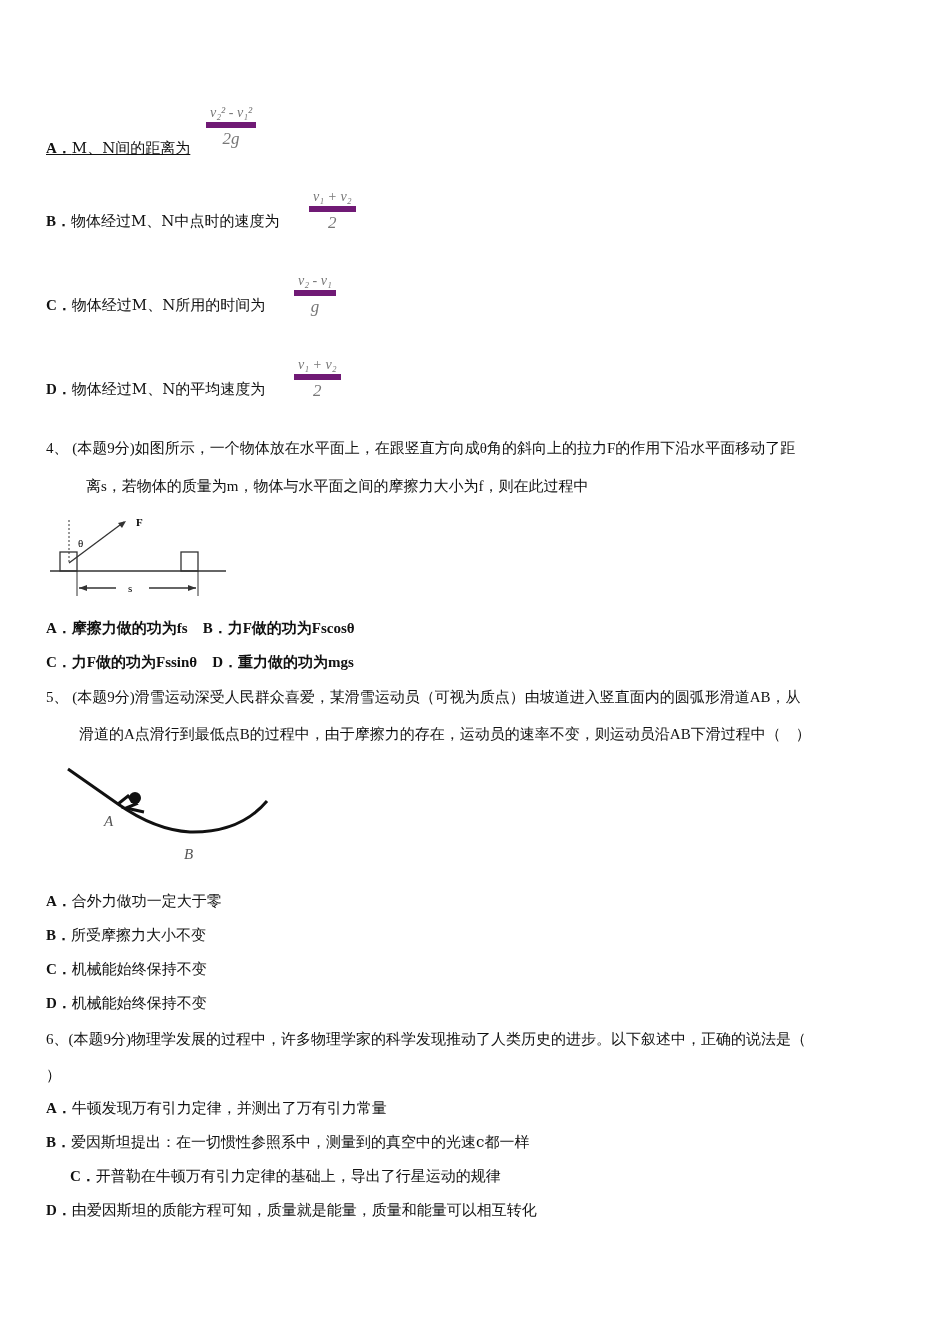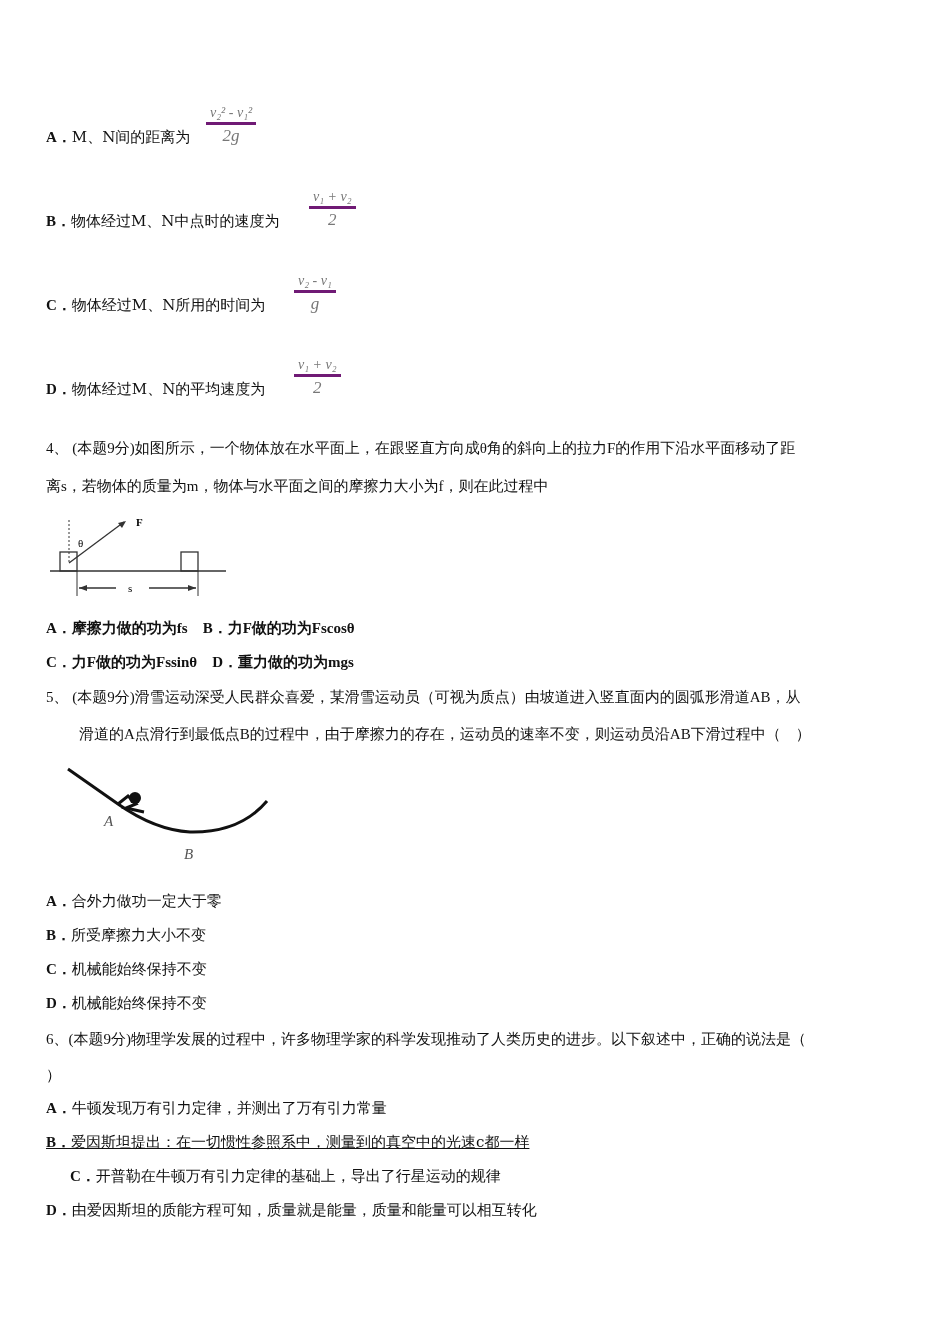--- a/index.html
+++ b/index.html
@@ -2,29 +2,29 @@
 <html><head>
 <meta charset="utf-8">
 <style>
   html, body { margin: 0; padding: 0; background: #ffffff; }
   body { width: 950px; height: 1344px; position: relative; overflow: hidden;
          font-family: "DejaVu Serif", "Liberation Serif", serif; color: #111; }
   .line { position: absolute; left: 46px; font-size: 15px; line-height: 20px; white-space: nowrap; }
   .b { font-weight: bold; font-family: "Liberation Serif", serif; }
   .frac { position: absolute; display: inline-block; text-align: center; color: #777;
           font-family: "Liberation Serif", serif; font-style: italic; }
-  .frac .num { display: block; font-size: 14px; line-height: 18px; padding: 0 4px; border-bottom: 3px solid #701a75; }
+  .frac .num { display: block; font-size: 14px; line-height: 18px; padding: 0 4px; border-bottom: 6px solid #701a75; }
   .frac .den { display: block; font-size: 17px; line-height: 22px; }
   .q { font-family: "Liberation Serif", serif; }
   svg { position: absolute; }
 </style>
 </head>
 <body>
 
-<div class="line" style="top:127px;">
+<div class="line" style="top:138px;text-decoration:underline;">
   <span class="b">A．</span><span>M、N间的距离为</span>
 </div>
 <div class="frac" style="left:206px;top:104px;">
   <span class="num">v₂² - v₁²</span>
   <span class="den">2g</span>
 </div>
 
 <div class="line" style="top:211px;">
   <span class="b">B．</span><span>物体经过M、N中点时的速度为</span>
 </div>
@@ -43,21 +43,21 @@
 
 <div class="line" style="top:379px;">
   <span class="b">D．</span><span>物体经过M、N的平均速度为</span>
 </div>
 <div class="frac" style="left:294px;top:356px;">
   <span class="num">v₁ + v₂</span>
   <span class="den">2</span>
 </div>
 
 <div class="line q" style="top:438px;font-size:15px;">4、 (本题9分)如图所示，一个物体放在水平面上，在跟竖直方向成θ角的斜向上的拉力F的作用下沿水平面移动了距</div>
-<div class="line q" style="top:476px;font-size:15px;">离s，若物体的质量为m，物体与水平面之间的摩擦力大小为f，则在此过程中</div>
+<div class="line q" style="top:476px;font-size:15px;margin-left:40px;">离s，若物体的质量为m，物体与水平面之间的摩擦力大小为f，则在此过程中</div>
 
 <svg style="left:46px;top:508px;" width="190" height="95" viewBox="0 0 190 95">
   <line x1="4" y1="63" x2="180" y2="63" stroke="#333" stroke-width="1.5"></line>
   <rect x="14" y="44" width="17" height="19" fill="none" stroke="#333" stroke-width="1.3"></rect>
   <rect x="135" y="44" width="17" height="19" fill="none" stroke="#333" stroke-width="1.3"></rect>
   <line x1="23" y1="12" x2="23" y2="55" stroke="#333" stroke-width="1" stroke-dasharray="2,2"></line>
   <line x1="23" y1="55" x2="78" y2="14" stroke="#333" stroke-width="1.3"></line>
   <polygon points="80,13 72,15 76,20" fill="#333"></polygon>
   <line x1="31" y1="63" x2="31" y2="88" stroke="#333" stroke-width="1"></line>
   <line x1="152" y1="63" x2="152" y2="88" stroke="#333" stroke-width="1"></line>
@@ -86,15 +86,15 @@
 
 <div class="line" style="top:891px;"><span class="b">A．</span><span>合外力做功一定大于零</span></div>
 <div class="line" style="top:925px;"><span class="b">B．</span><span>所受摩擦力大小不变</span></div>
 <div class="line" style="top:959px;"><span class="b">C．</span><span>机械能始终保持不变</span></div>
 <div class="line" style="top:993px;"><span class="b">D．</span><span>机械能始终保持不变</span></div>
 
 <div class="line q" style="top:1029px;">6、(本题9分)物理学发展的过程中，许多物理学家的科学发现推动了人类历史的进步。以下叙述中，正确的说法是（</div>
 <div class="line q" style="top:1065px;">）</div>
 
 <div class="line" style="top:1098px;"><span class="b">A．</span><span>牛顿发现万有引力定律，并测出了万有引力常量</span></div>
-<div class="line" style="top:1132px;text-decoration:underline;"><span class="b">B．</span><span>爱因斯坦提出：在一切惯性参照系中，测量到的真空中的光速c都一样</span></div>
+<div class="line" style="top:1132px;"><span class="b">B．</span><span>爱因斯坦提出：在一切惯性参照系中，测量到的真空中的光速c都一样</span></div>
 <div class="line" style="top:1166px;margin-left:24px;"><span class="b">C．</span><span>开普勒在牛顿万有引力定律的基础上，导出了行星运动的规律</span></div>
 <div class="line" style="top:1200px;"><span class="b">D．</span><span>由爱因斯坦的质能方程可知，质量就是能量，质量和能量可以相互转化</span></div>
 
 </body></html>

